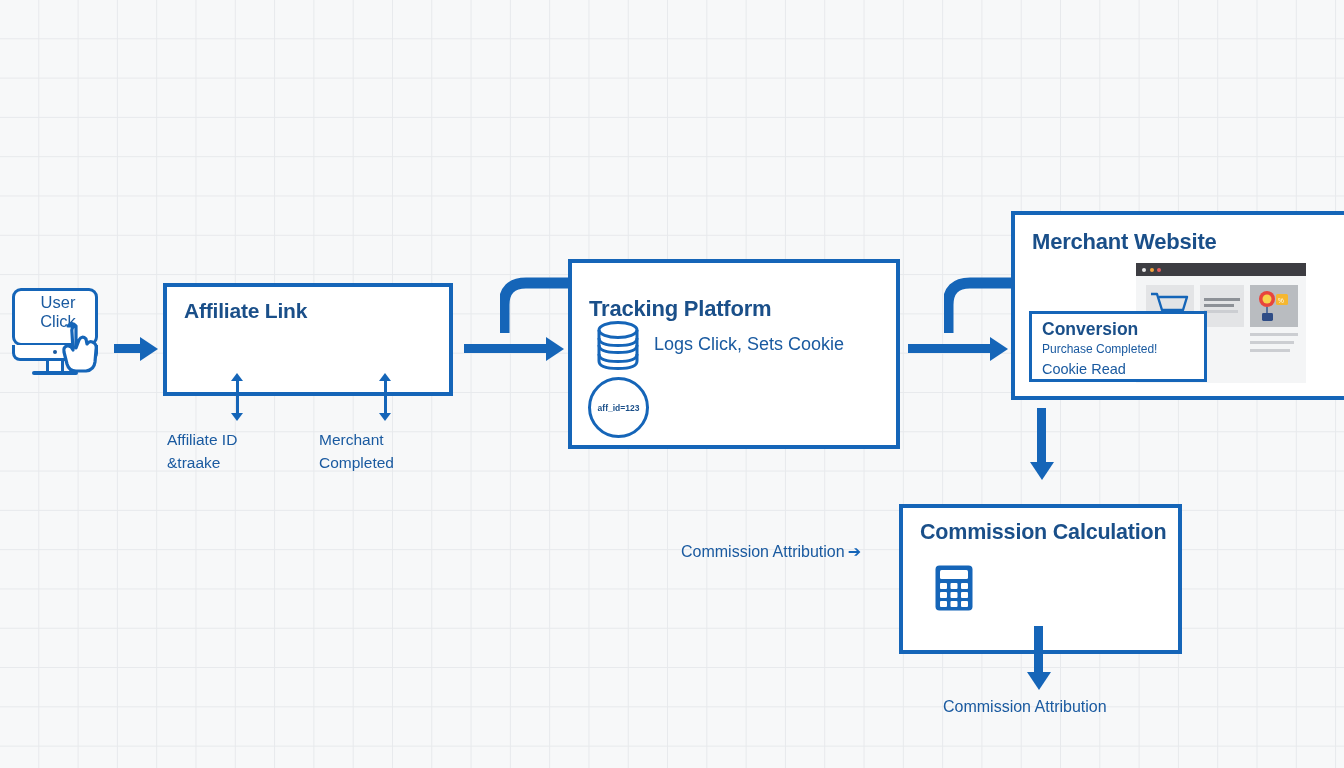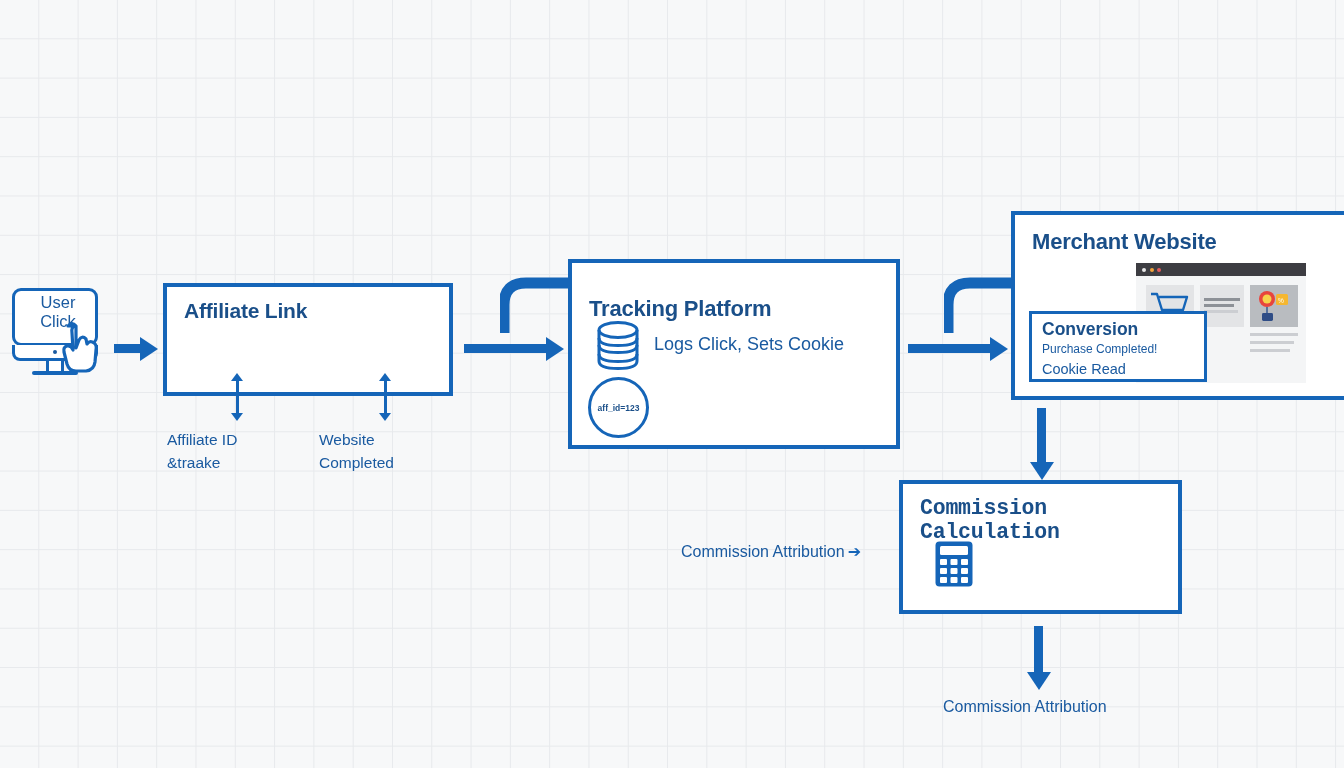--- a/index.html
+++ b/index.html
@@ -328,22 +328,22 @@
   }
   #conversion-panel .l2 {
     position: absolute;
     left: 10px; top: 47px;
     font-size: 14.5px;
     color: #1a5aa0;
   }
 
   
   #commission-calc {
-    left: 899px; top: 480px;
-    width: 283px; height: 134px; font-family: Liberation Mono, monospace;
+    left: 899px; top: 504px;
+    width: 283px; height: 150px;
   }
   #commission-calc .node-title {
     position: absolute;
     left: 17px; top: 12px;
     font-size: 21.5px;
   }
   #calc-icon {
     position: absolute;
     left: 31px; top: 56px;
     width: 40px; height: 48px;
@@ -409,21 +409,21 @@
     <div>Affiliate ID</div>
     <div>&amp;traake</div>
   </div>
 
   <div class="dbl-arrow" style="left:379px; top:373px; height:48px;">
     <div class="up"></div>
     <div class="line" style="height:34px;"></div>
     <div class="dn"></div>
   </div>
   <div class="caption" style="left:319px; top:428px; width:140px;">
-    <div>Website</div>
+    <div>Merchant</div>
     <div>Completed</div>
   </div>
 
   <svg class="hook" style="left:500px; top:277px; width:70px; height:58px;" viewBox="0 0 70 58">
     <path d="M4 56 L4 28 Q4 6 26 6 L70 6" fill="none" stroke="#1565b8" stroke-width="11" stroke-linecap="butt"></path>
   </svg>
   <div class="arrow-h" style="left:464px; top:341px; width:100px;">
     <div class="shaft" style="width:82px;"></div>
     <div class="head"></div>
   </div>

